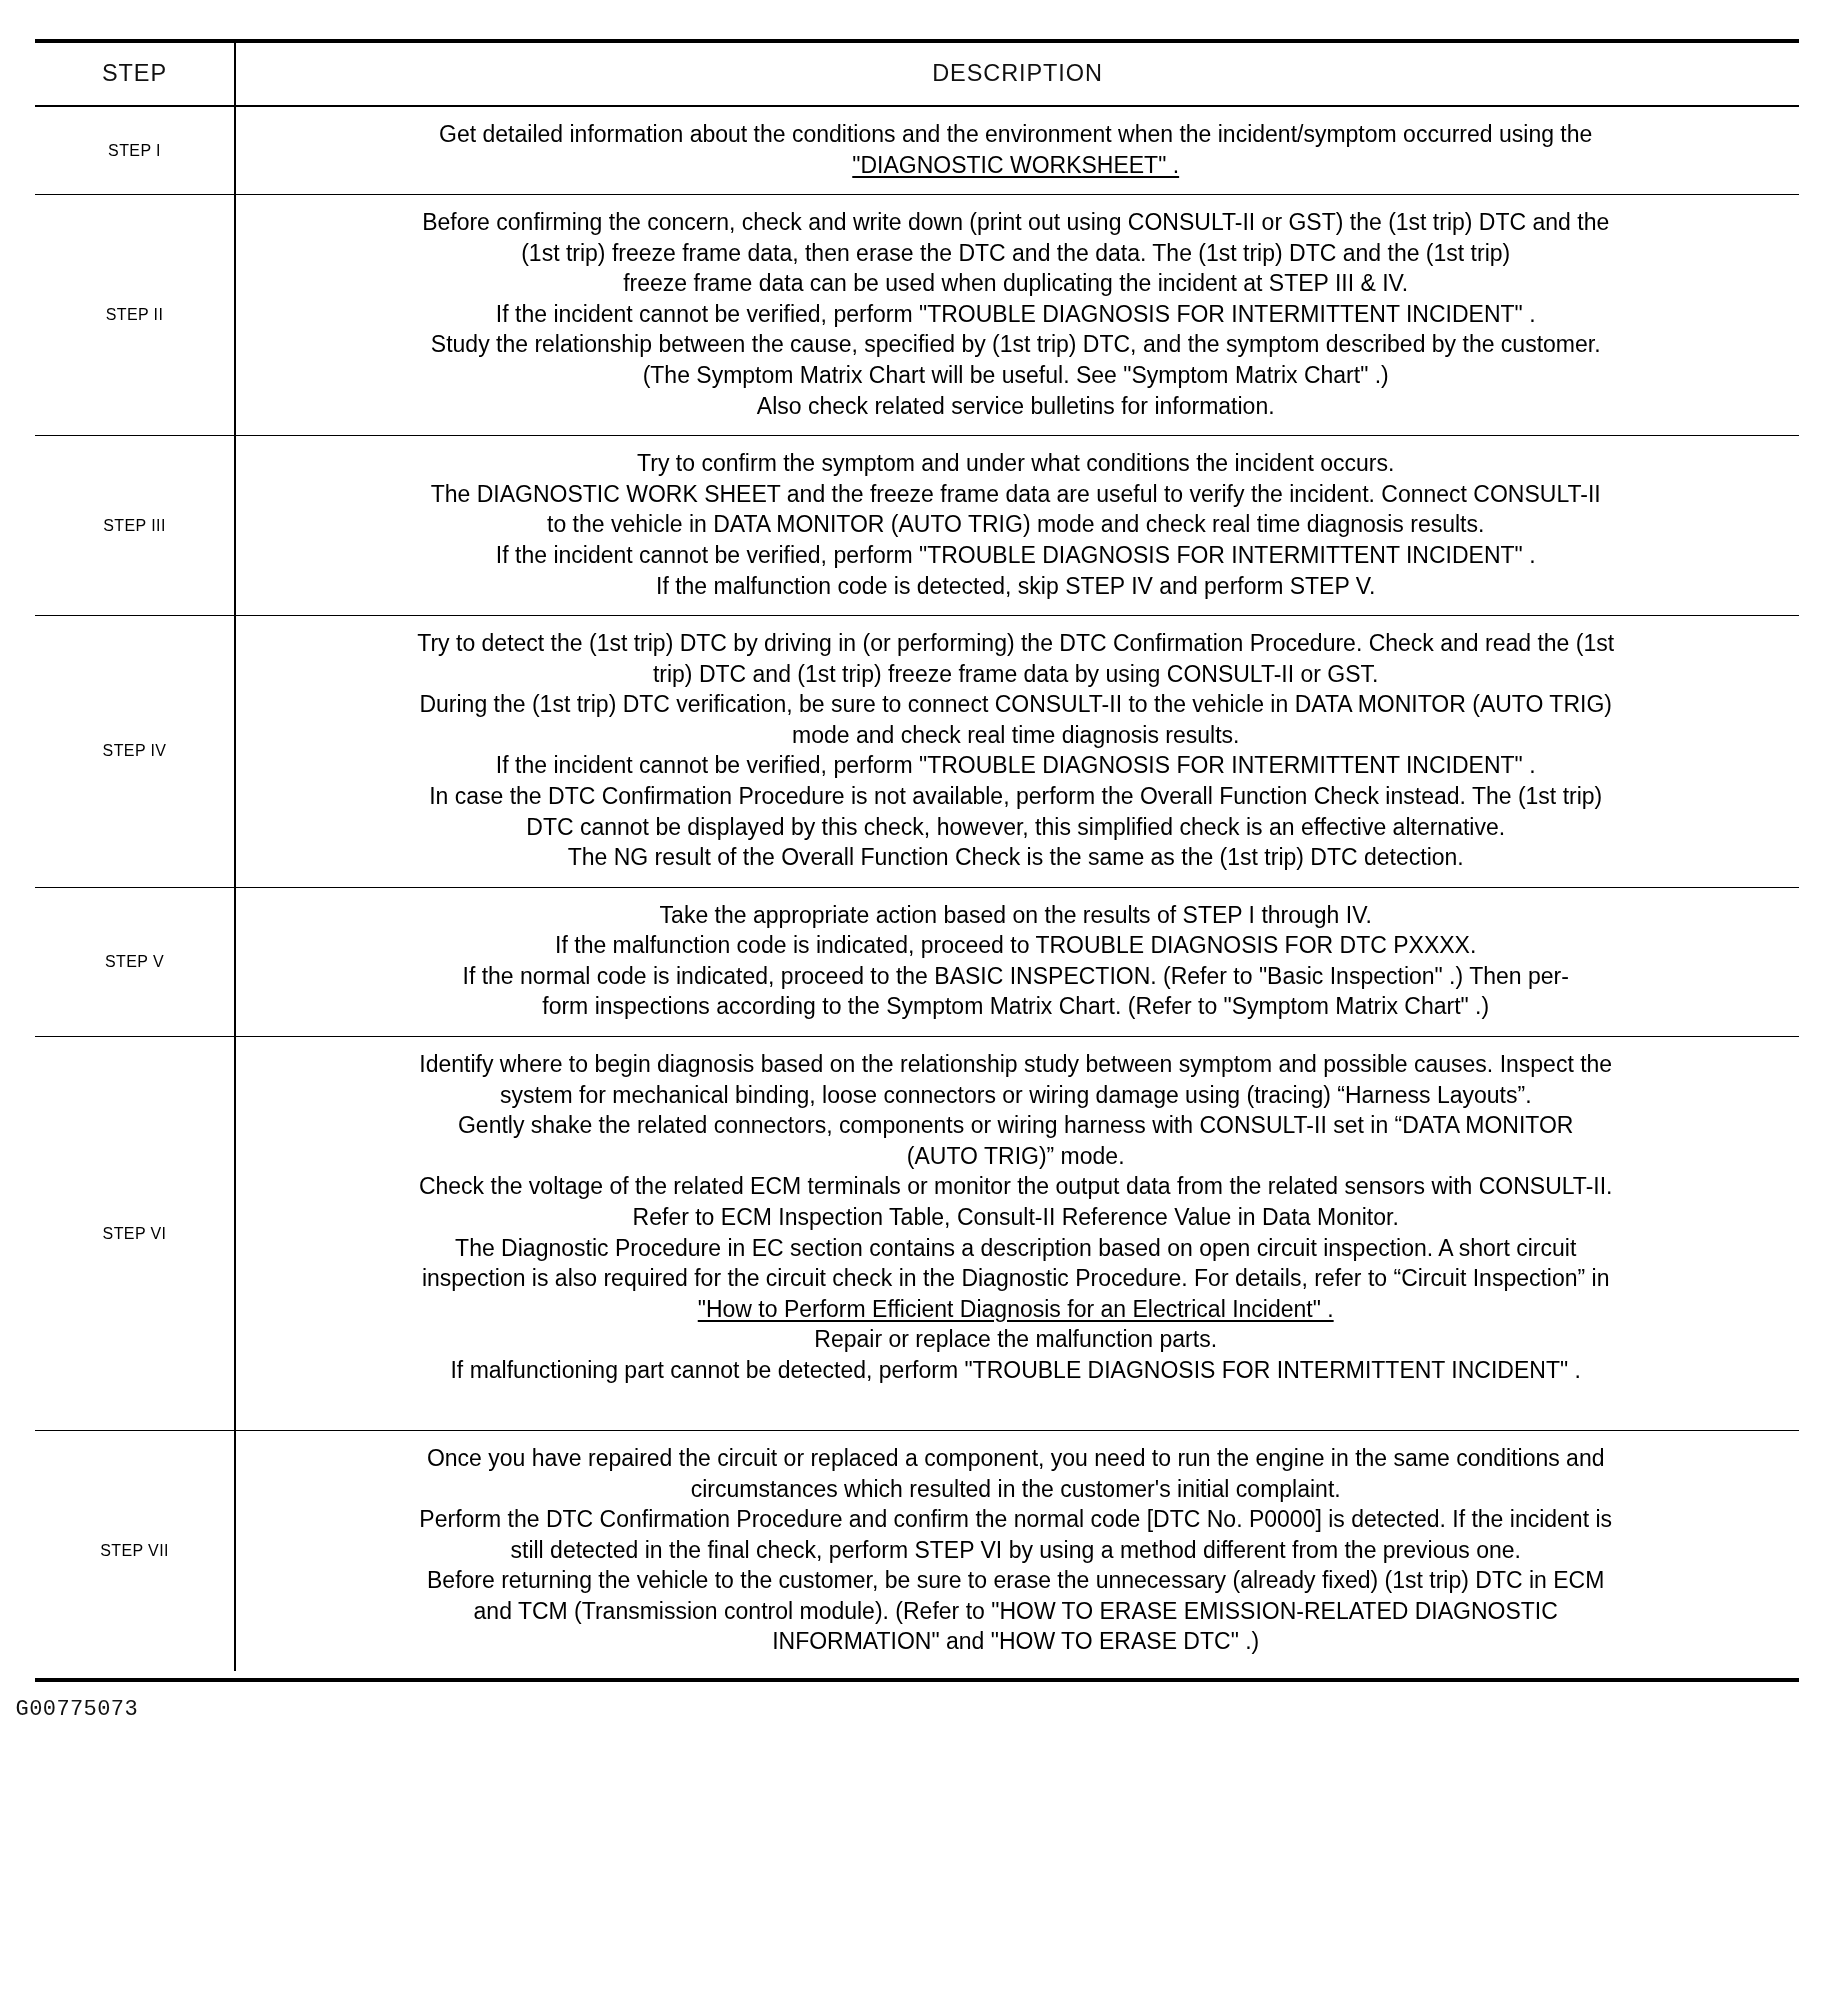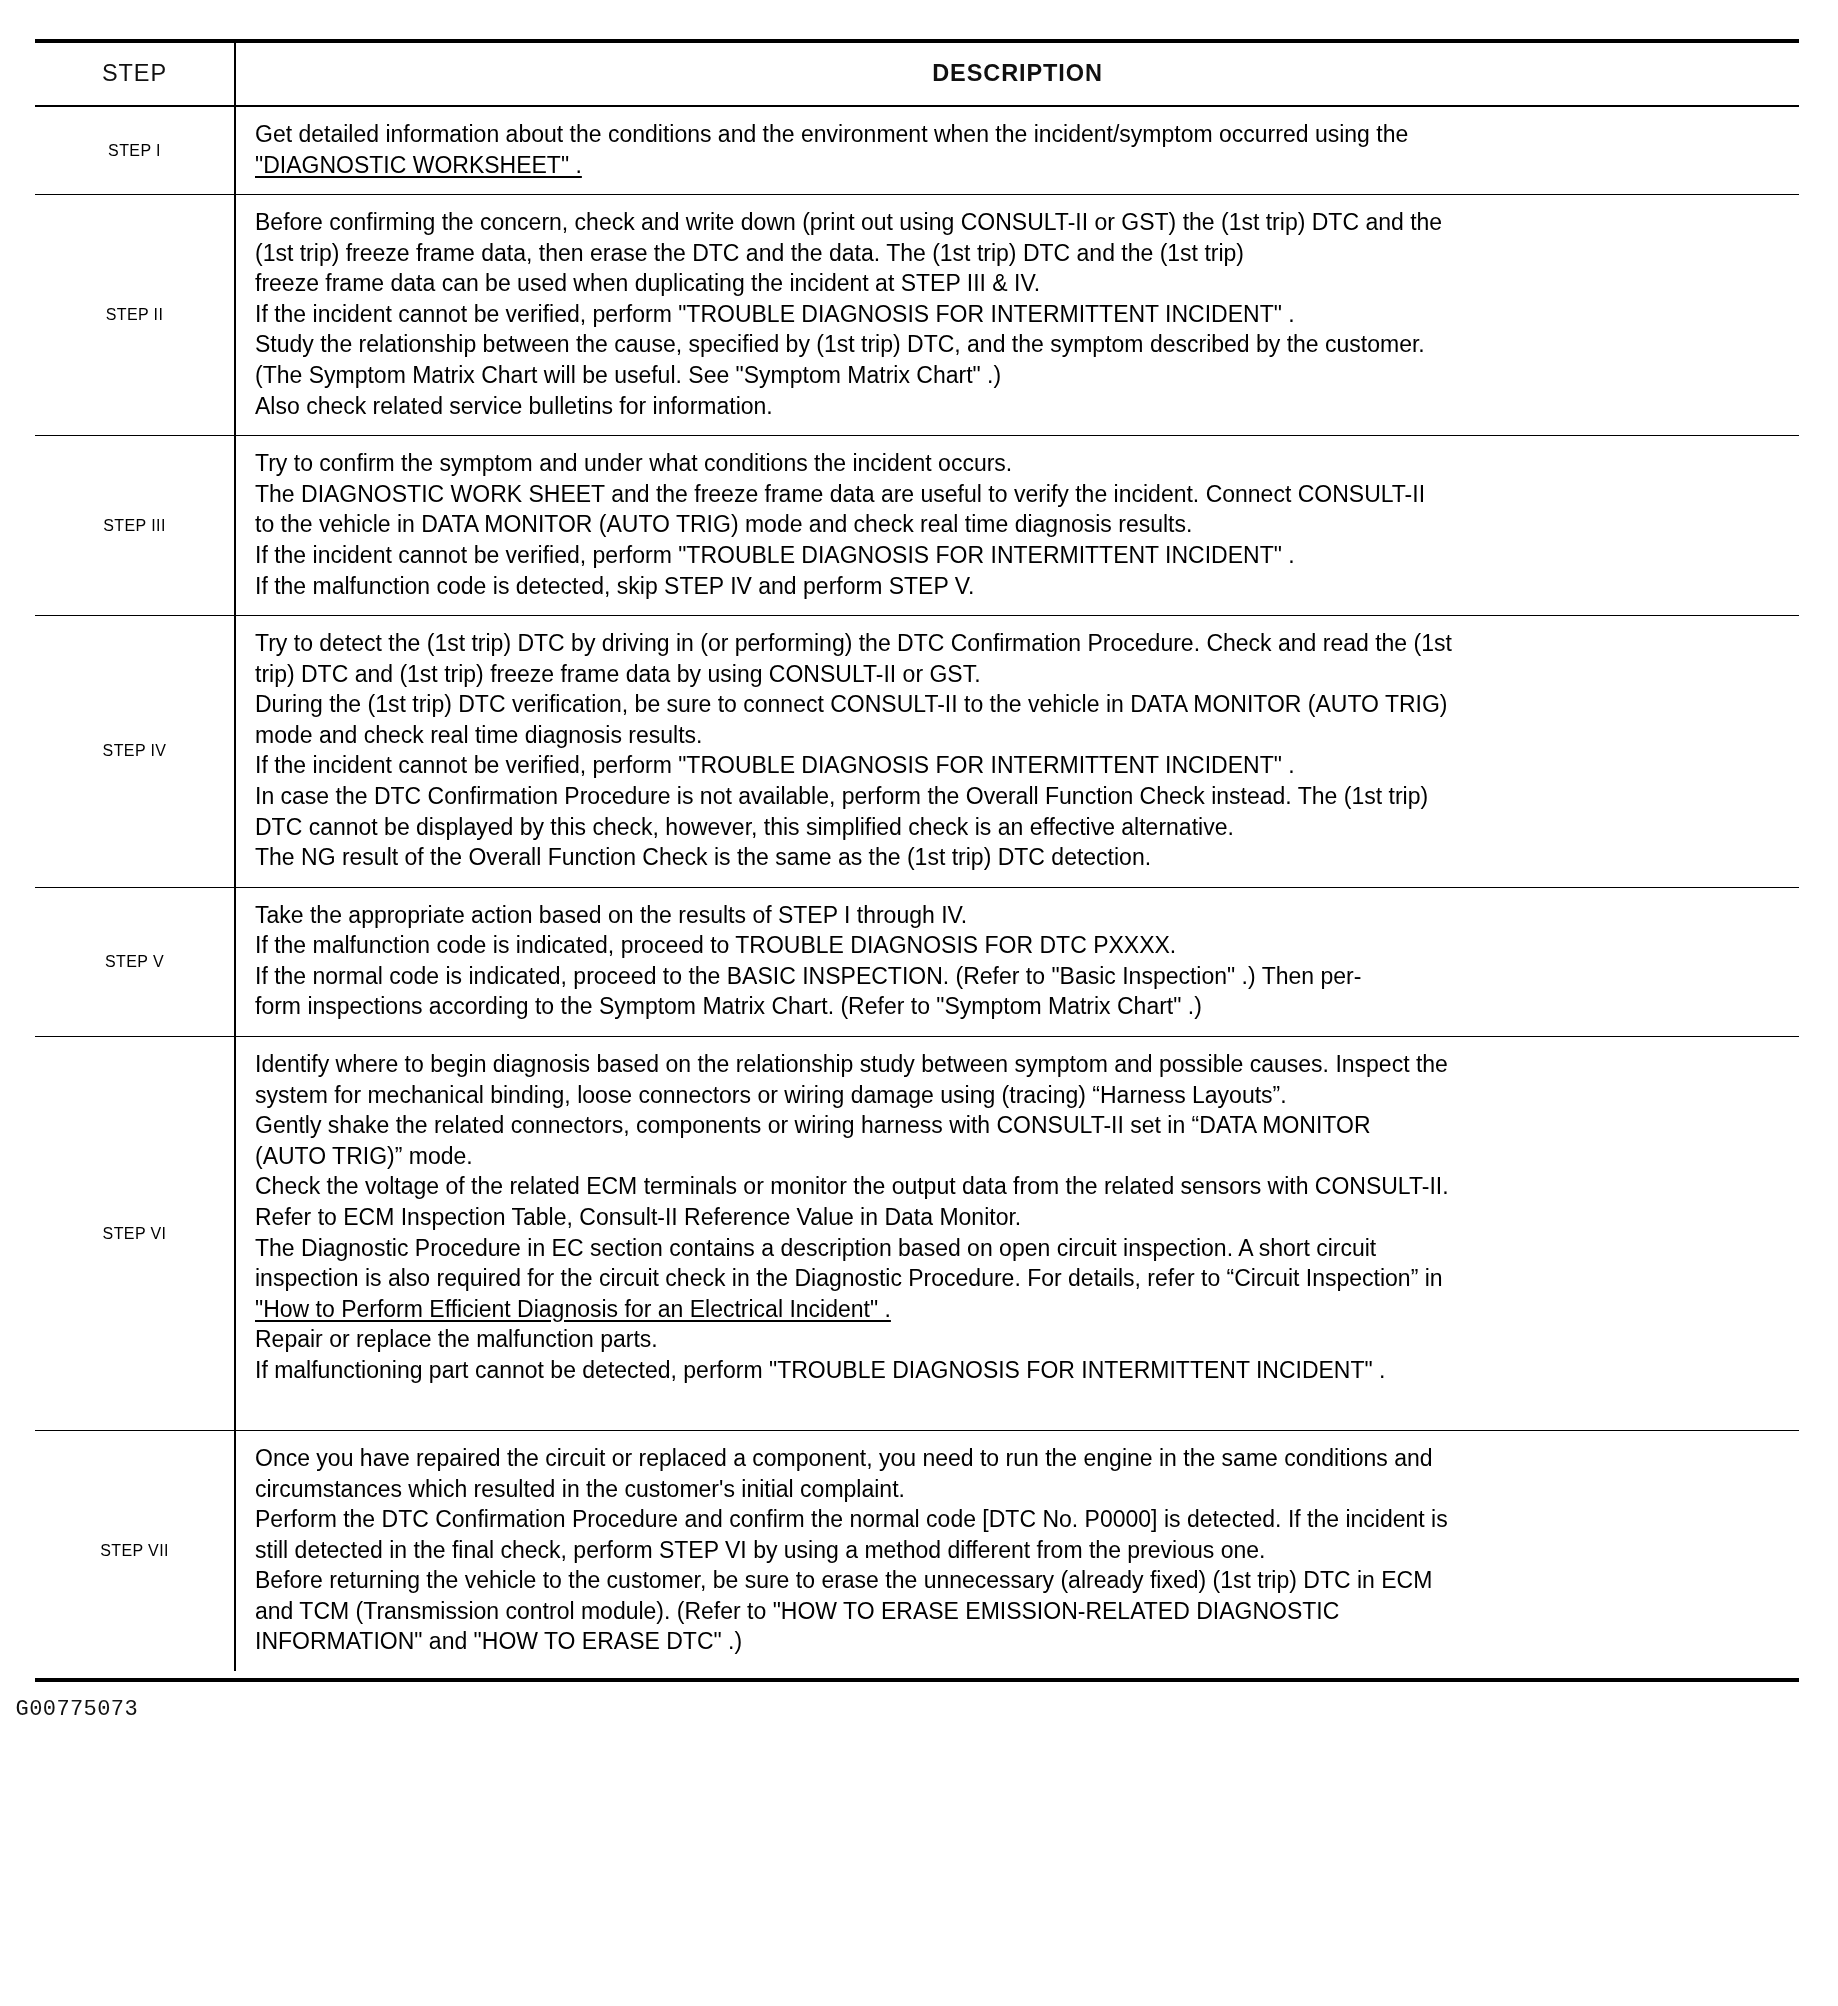--- a/index.html
+++ b/index.html
@@ -43,21 +43,20 @@
     height: 63px;
   }
   .hdr-step, .hdr-desc {
     text-align: center;
     font-size: 23.5px;
     letter-spacing: 0.9px;
     color: #111;
   }
   .hdr-desc-cell {
     border-left: 2.6px solid #000;
-    font-weight: bold;
   }
   .hdr-step-cell {
     border-left: none;
   }
 
   
   .srow td {
     border-bottom: 1.7px solid #000;
   }
   .srow .step-cell {
@@ -72,20 +71,21 @@
     font-size: 23px;
     line-height: 1.33;
     text-align: left;
   }
   .srow:last-child td {
     border-bottom: none;
   }
   .desc-cell p {
     margin: 0;
     padding: 0;
+    text-align: center;
   }
   .u {
     text-decoration: underline;
     text-underline-offset: 2.6px;
   }
 
   
   .top-rule {
     position: absolute;
     left: 35px;

